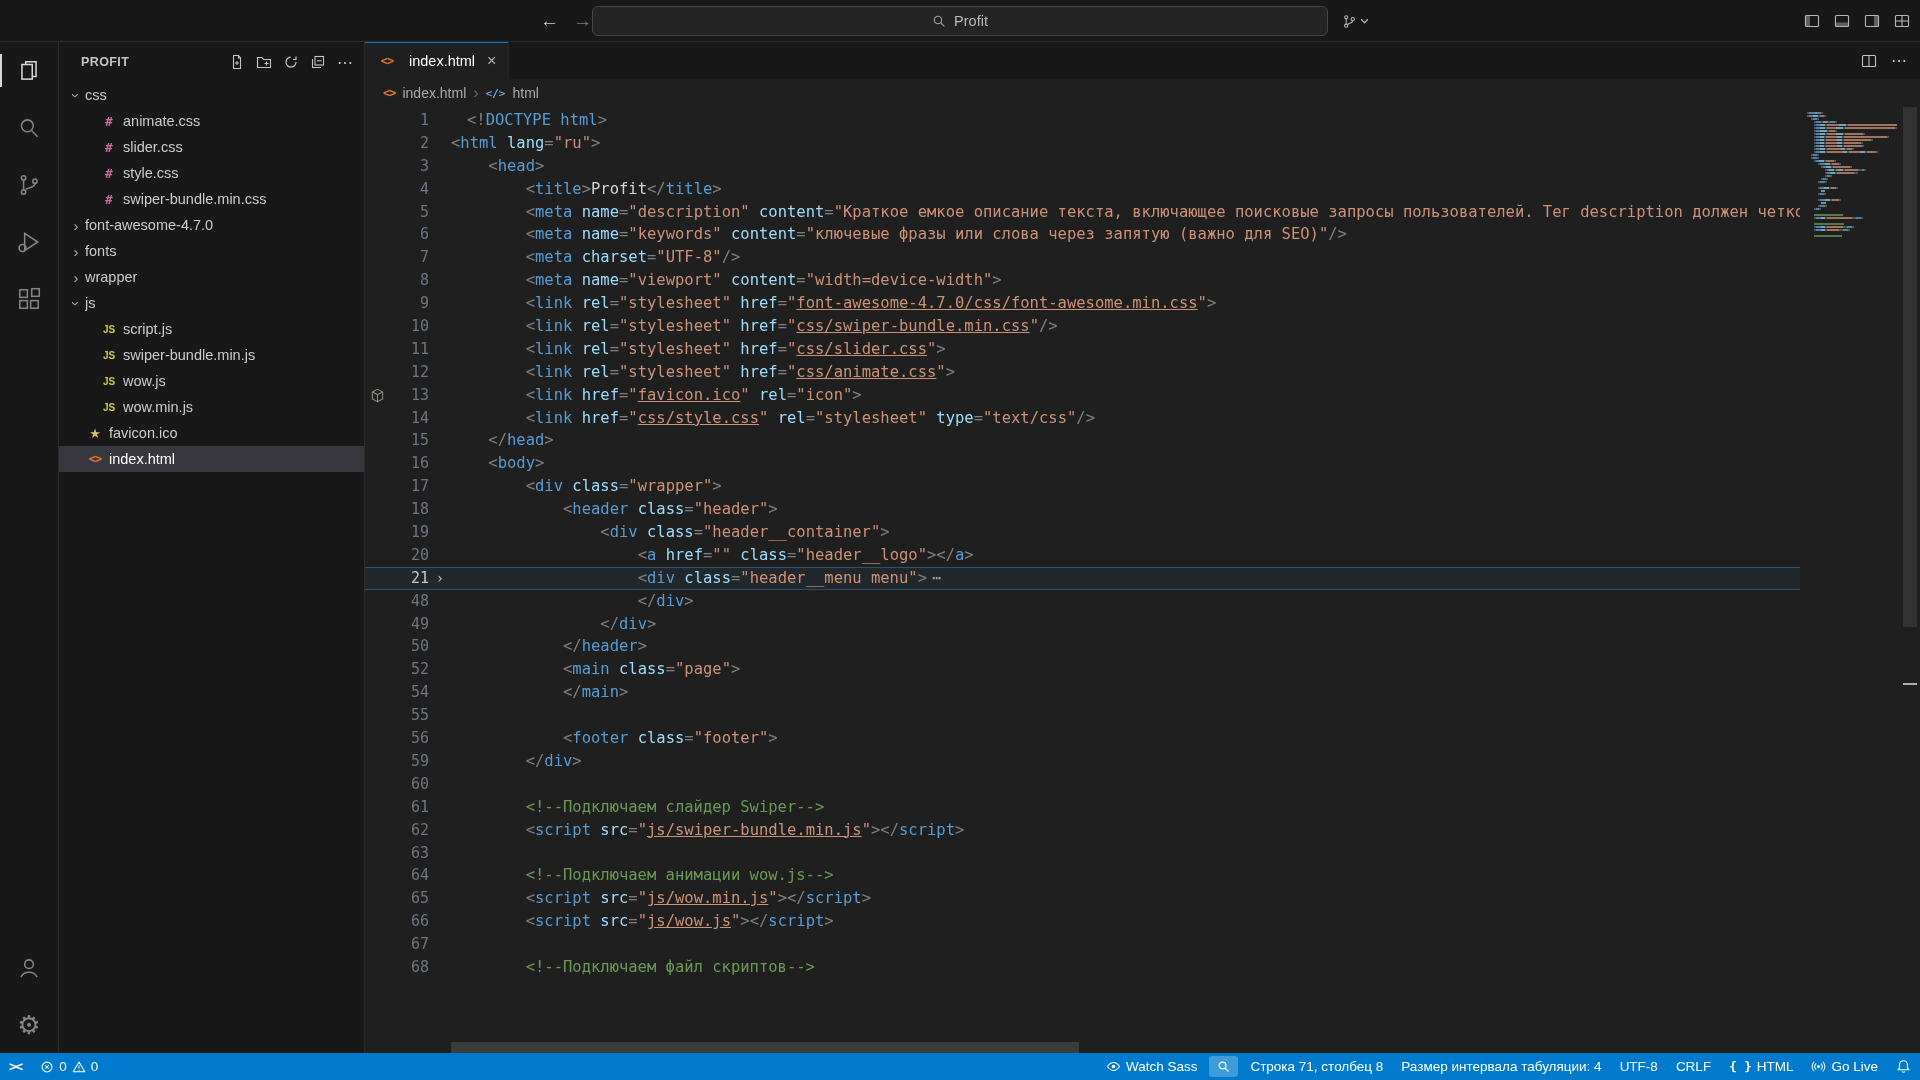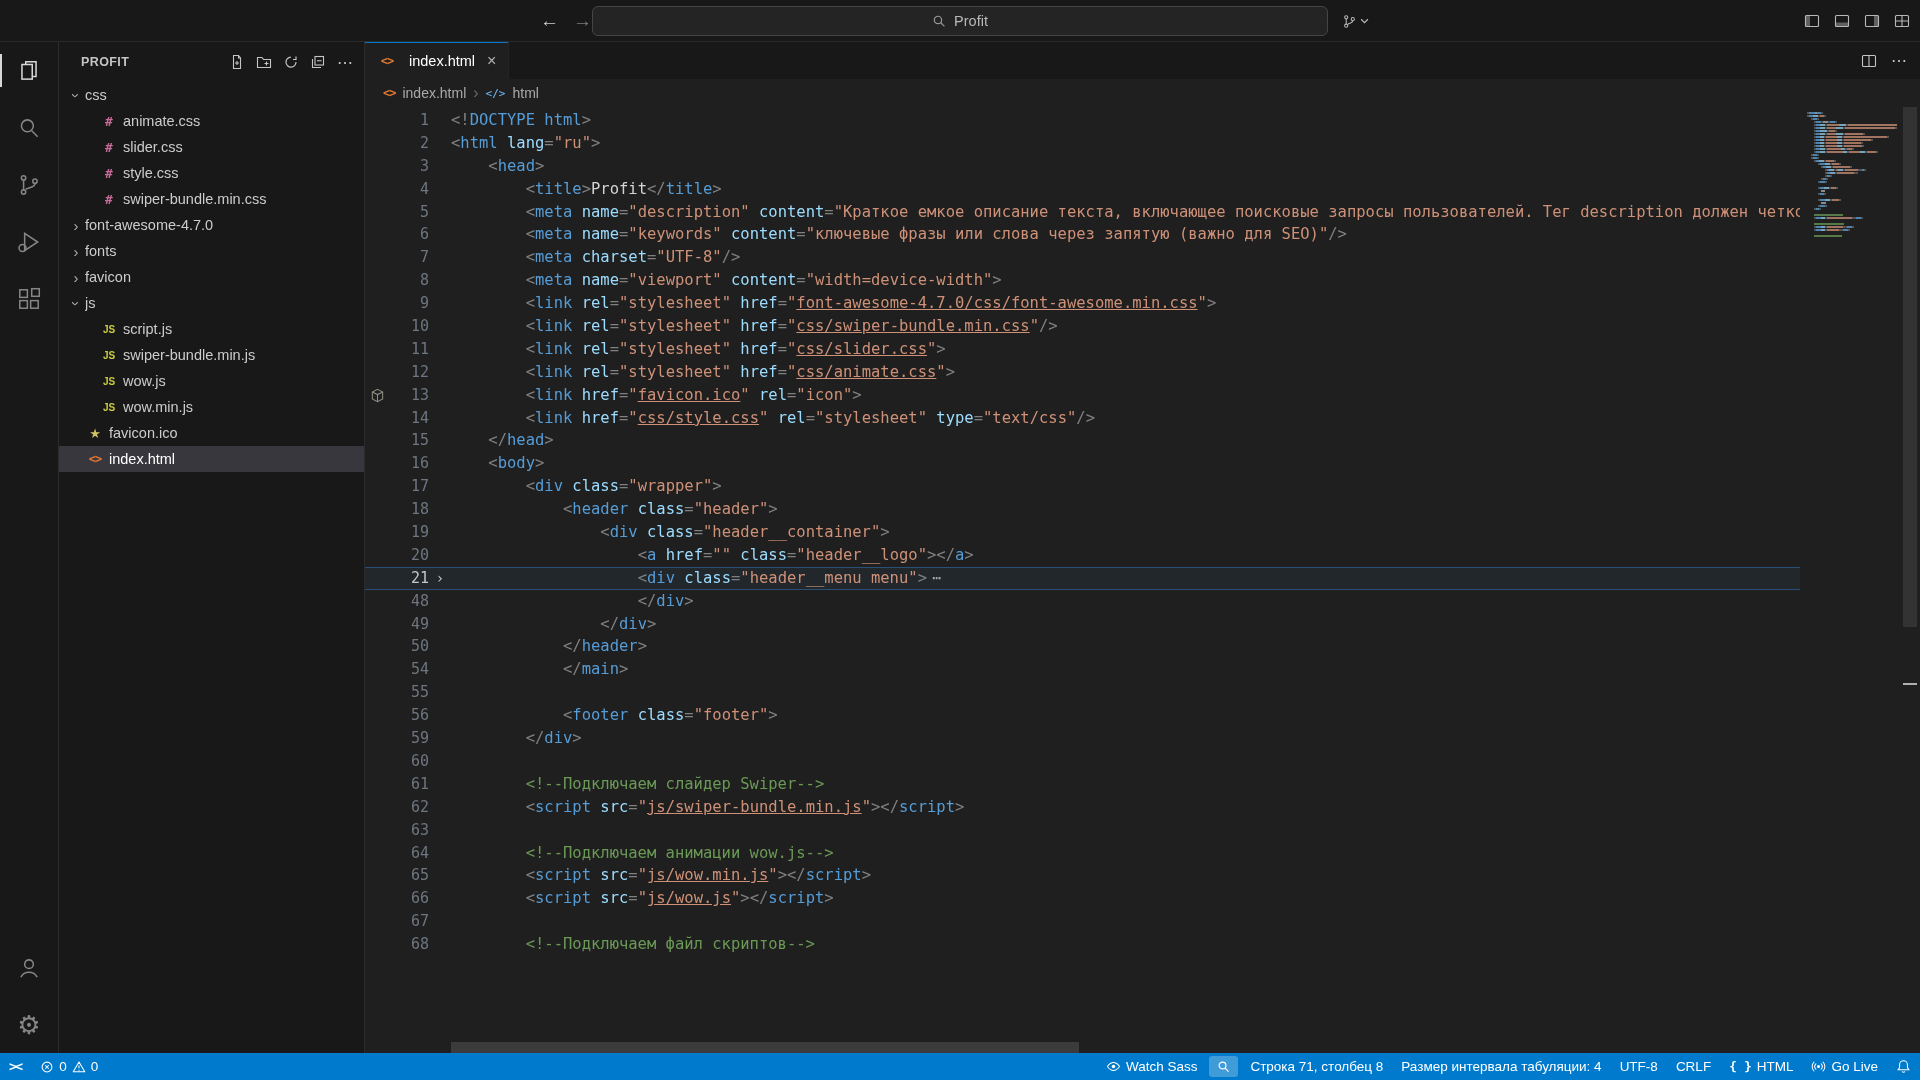--- a/index.html
+++ b/index.html
@@ -259,21 +259,21 @@
           <div class="trow" style="padding-left: 8px;">
             <span class="chev">›</span>
             <span class="tlabel">font-awesome-4.7.0</span>
           </div>
           <div class="trow" style="padding-left: 8px;">
             <span class="chev">›</span>
             <span class="tlabel">fonts</span>
           </div>
           <div class="trow" style="padding-left: 8px;">
             <span class="chev">›</span>
-            <span class="tlabel">favicon</span>
+            <span class="tlabel">wrapper</span>
           </div>
           <div class="trow" style="padding-left: 8px;">
             <span class="chev down">›</span>
             <span class="tlabel">js</span>
           </div>
           <div class="trow" style="padding-left: 22px;">
             <span class="chev"></span>
             <span class="fi fi-js">JS</span>
             <span class="tlabel">script.js</span>
           </div>
@@ -324,21 +324,21 @@
       </div>
       <div class="breadcrumbs">
         <span class="bc-fi">&lt;&gt;</span>
         <span>index.html</span>
         <span class="bc-sep">›</span>
         <span class="bc-sym">&lt;/&gt;</span>
         <span>html</span>
       </div>
       <div class="editor-body">
         <div class="code-lines">
-            <div class="cl"><span class="glyph"></span><span class="ln">1</span><span class="foldc"></span><span class="codeln" style="padding-left: 0ch;"><span class="tk-p">&lt;!</span><span class="tk-t">DOCTYPE</span><span class="tk-x"> </span><span class="tk-t">html</span><span class="tk-p">&gt;</span></span></div>
+            <div class="cl"><span class="glyph"></span><span class="ln">1</span><span class="foldc"></span><span class="codeln" style="padding-left: 0ch; margin-left: 16px;"><span class="tk-p">&lt;!</span><span class="tk-t">DOCTYPE</span><span class="tk-x"> </span><span class="tk-t">html</span><span class="tk-p">&gt;</span></span></div>
             <div class="cl"><span class="glyph"></span><span class="ln">2</span><span class="foldc"></span><span class="codeln" style="padding-left: 0ch;"><span class="tk-p">&lt;</span><span class="tk-t">html</span><span class="tk-a"> lang</span><span class="tk-p">=</span><span class="tk-s">"ru"</span><span class="tk-p">&gt;</span></span></div>
             <div class="cl"><span class="glyph"></span><span class="ln">3</span><span class="foldc"></span><span class="codeln" style="padding-left: 4ch;"><span class="tk-p">&lt;</span><span class="tk-t">head</span><span class="tk-p">&gt;</span></span></div>
             <div class="cl"><span class="glyph"></span><span class="ln">4</span><span class="foldc"></span><span class="codeln" style="padding-left: 8ch;"><span class="tk-p">&lt;</span><span class="tk-t">title</span><span class="tk-p">&gt;</span><span class="tk-x">Profit</span><span class="tk-p">&lt;/</span><span class="tk-t">title</span><span class="tk-p">&gt;</span></span></div>
             <div class="cl"><span class="glyph"></span><span class="ln">5</span><span class="foldc"></span><span class="codeln" style="padding-left: 8ch;"><span class="tk-p">&lt;</span><span class="tk-t">meta</span><span class="tk-a"> name</span><span class="tk-p">=</span><span class="tk-s">"description"</span><span class="tk-a"> content</span><span class="tk-p">=</span><span class="tk-s">"Краткое емкое описание текста, включающее поисковые запросы пользователей. Тег description должен четко</span></span></div>
             <div class="cl"><span class="glyph"></span><span class="ln">6</span><span class="foldc"></span><span class="codeln" style="padding-left: 8ch;"><span class="tk-p">&lt;</span><span class="tk-t">meta</span><span class="tk-a"> name</span><span class="tk-p">=</span><span class="tk-s">"keywords"</span><span class="tk-a"> content</span><span class="tk-p">=</span><span class="tk-s">"ключевые фразы или слова через запятую (важно для SEO)"</span><span class="tk-p">/&gt;</span></span></div>
             <div class="cl"><span class="glyph"></span><span class="ln">7</span><span class="foldc"></span><span class="codeln" style="padding-left: 8ch;"><span class="tk-p">&lt;</span><span class="tk-t">meta</span><span class="tk-a"> charset</span><span class="tk-p">=</span><span class="tk-s">"UTF-8"</span><span class="tk-p">/&gt;</span></span></div>
             <div class="cl"><span class="glyph"></span><span class="ln">8</span><span class="foldc"></span><span class="codeln" style="padding-left: 8ch;"><span class="tk-p">&lt;</span><span class="tk-t">meta</span><span class="tk-a"> name</span><span class="tk-p">=</span><span class="tk-s">"viewport"</span><span class="tk-a"> content</span><span class="tk-p">=</span><span class="tk-s">"width=device-width"</span><span class="tk-p">&gt;</span></span></div>
             <div class="cl"><span class="glyph"></span><span class="ln">9</span><span class="foldc"></span><span class="codeln" style="padding-left: 8ch;"><span class="tk-p">&lt;</span><span class="tk-t">link</span><span class="tk-a"> rel</span><span class="tk-p">=</span><span class="tk-s">"stylesheet"</span><span class="tk-a"> href</span><span class="tk-p">=</span><span class="tk-s">"</span><span class="tk-l">font-awesome-4.7.0/css/font-awesome.min.css</span><span class="tk-s">"</span><span class="tk-p">&gt;</span></span></div>
             <div class="cl"><span class="glyph"></span><span class="ln">10</span><span class="foldc"></span><span class="codeln" style="padding-left: 8ch;"><span class="tk-p">&lt;</span><span class="tk-t">link</span><span class="tk-a"> rel</span><span class="tk-p">=</span><span class="tk-s">"stylesheet"</span><span class="tk-a"> href</span><span class="tk-p">=</span><span class="tk-s">"</span><span class="tk-l">css/swiper-bundle.min.css</span><span class="tk-s">"</span><span class="tk-p">/&gt;</span></span></div>
             <div class="cl"><span class="glyph"></span><span class="ln">11</span><span class="foldc"></span><span class="codeln" style="padding-left: 8ch;"><span class="tk-p">&lt;</span><span class="tk-t">link</span><span class="tk-a"> rel</span><span class="tk-p">=</span><span class="tk-s">"stylesheet"</span><span class="tk-a"> href</span><span class="tk-p">=</span><span class="tk-s">"</span><span class="tk-l">css/slider.css</span><span class="tk-s">"</span><span class="tk-p">&gt;</span></span></div>
@@ -351,20 +351,21 @@
             <div class="cl"><span class="glyph"></span><span class="ln">15</span><span class="foldc"></span><span class="codeln" style="padding-left: 4ch;"><span class="tk-p">&lt;/</span><span class="tk-t">head</span><span class="tk-p">&gt;</span></span></div>
             <div class="cl"><span class="glyph"></span><span class="ln">16</span><span class="foldc"></span><span class="codeln" style="padding-left: 4ch;"><span class="tk-p">&lt;</span><span class="tk-t">body</span><span class="tk-p">&gt;</span></span></div>
             <div class="cl"><span class="glyph"></span><span class="ln">17</span><span class="foldc"></span><span class="codeln" style="padding-left: 8ch;"><span class="tk-p">&lt;</span><span class="tk-t">div</span><span class="tk-a"> class</span><span class="tk-p">=</span><span class="tk-s">"wrapper"</span><span class="tk-p">&gt;</span></span></div>
             <div class="cl"><span class="glyph"></span><span class="ln">18</span><span class="foldc"></span><span class="codeln" style="padding-left: 12ch;"><span class="tk-p">&lt;</span><span class="tk-t">header</span><span class="tk-a"> class</span><span class="tk-p">=</span><span class="tk-s">"header"</span><span class="tk-p">&gt;</span></span></div>
             <div class="cl"><span class="glyph"></span><span class="ln">19</span><span class="foldc"></span><span class="codeln" style="padding-left: 16ch;"><span class="tk-p">&lt;</span><span class="tk-t">div</span><span class="tk-a"> class</span><span class="tk-p">=</span><span class="tk-s">"header__container"</span><span class="tk-p">&gt;</span></span></div>
             <div class="cl"><span class="glyph"></span><span class="ln">20</span><span class="foldc"></span><span class="codeln" style="padding-left: 20ch;"><span class="tk-p">&lt;</span><span class="tk-t">a</span><span class="tk-a"> href</span><span class="tk-p">=</span><span class="tk-s">""</span><span class="tk-a"> class</span><span class="tk-p">=</span><span class="tk-s">"header__logo"</span><span class="tk-p">&gt;</span><span class="tk-p">&lt;/</span><span class="tk-t">a</span><span class="tk-p">&gt;</span></span></div>
             <div class="cl cur"><span class="glyph"></span><span class="ln">21</span><span class="foldc">›</span><span class="codeln" style="padding-left: 20ch;"><span class="tk-p">&lt;</span><span class="tk-t">div</span><span class="tk-a"> class</span><span class="tk-p">=</span><span class="tk-s">"header__menu menu"</span><span class="tk-p">&gt;</span><span class="tk-f">⋯</span></span></div>
             <div class="cl"><span class="glyph"></span><span class="ln">48</span><span class="foldc"></span><span class="codeln" style="padding-left: 20ch;"><span class="tk-p">&lt;/</span><span class="tk-t">div</span><span class="tk-p">&gt;</span></span></div>
             <div class="cl"><span class="glyph"></span><span class="ln">49</span><span class="foldc"></span><span class="codeln" style="padding-left: 16ch;"><span class="tk-p">&lt;/</span><span class="tk-t">div</span><span class="tk-p">&gt;</span></span></div>
             <div class="cl"><span class="glyph"></span><span class="ln">50</span><span class="foldc"></span><span class="codeln" style="padding-left: 12ch;"><span class="tk-p">&lt;/</span><span class="tk-t">header</span><span class="tk-p">&gt;</span></span></div>
+            <div class="cl"><span class="glyph"></span><span class="ln">52</span><span class="foldc"></span><span class="codeln" style="padding-left: 12ch;"><span class="tk-p">&lt;</span><span class="tk-t">main</span><span class="tk-a"> class</span><span class="tk-p">=</span><span class="tk-s">"page"</span><span class="tk-p">&gt;</span></span></div>
             <div class="cl"><span class="glyph"></span><span class="ln">54</span><span class="foldc"></span><span class="codeln" style="padding-left: 12ch;"><span class="tk-p">&lt;/</span><span class="tk-t">main</span><span class="tk-p">&gt;</span></span></div>
             <div class="cl"><span class="glyph"></span><span class="ln">55</span><span class="foldc"></span><span class="codeln" style="padding-left: 0ch;"></span></div>
             <div class="cl"><span class="glyph"></span><span class="ln">56</span><span class="foldc"></span><span class="codeln" style="padding-left: 12ch;"><span class="tk-p">&lt;</span><span class="tk-t">footer</span><span class="tk-a"> class</span><span class="tk-p">=</span><span class="tk-s">"footer"</span><span class="tk-p">&gt;</span></span></div>
             <div class="cl"><span class="glyph"></span><span class="ln">59</span><span class="foldc"></span><span class="codeln" style="padding-left: 8ch;"><span class="tk-p">&lt;/</span><span class="tk-t">div</span><span class="tk-p">&gt;</span></span></div>
             <div class="cl"><span class="glyph"></span><span class="ln">60</span><span class="foldc"></span><span class="codeln" style="padding-left: 0ch;"></span></div>
             <div class="cl"><span class="glyph"></span><span class="ln">61</span><span class="foldc"></span><span class="codeln" style="padding-left: 8ch;"><span class="tk-c">&lt;!--Подключаем слайдер Swiper--&gt;</span></span></div>
             <div class="cl"><span class="glyph"></span><span class="ln">62</span><span class="foldc"></span><span class="codeln" style="padding-left: 8ch;"><span class="tk-p">&lt;</span><span class="tk-t">script</span><span class="tk-a"> src</span><span class="tk-p">=</span><span class="tk-s">"</span><span class="tk-l">js/swiper-bundle.min.js</span><span class="tk-s">"</span><span class="tk-p">&gt;</span><span class="tk-p">&lt;/</span><span class="tk-t">script</span><span class="tk-p">&gt;</span></span></div>
             <div class="cl"><span class="glyph"></span><span class="ln">63</span><span class="foldc"></span><span class="codeln" style="padding-left: 0ch;"></span></div>
             <div class="cl"><span class="glyph"></span><span class="ln">64</span><span class="foldc"></span><span class="codeln" style="padding-left: 8ch;"><span class="tk-c">&lt;!--Подключаем анимации wow.js--&gt;</span></span></div>
             <div class="cl"><span class="glyph"></span><span class="ln">65</span><span class="foldc"></span><span class="codeln" style="padding-left: 8ch;"><span class="tk-p">&lt;</span><span class="tk-t">script</span><span class="tk-a"> src</span><span class="tk-p">=</span><span class="tk-s">"</span><span class="tk-l">js/wow.min.js</span><span class="tk-s">"</span><span class="tk-p">&gt;</span><span class="tk-p">&lt;/</span><span class="tk-t">script</span><span class="tk-p">&gt;</span></span></div>

